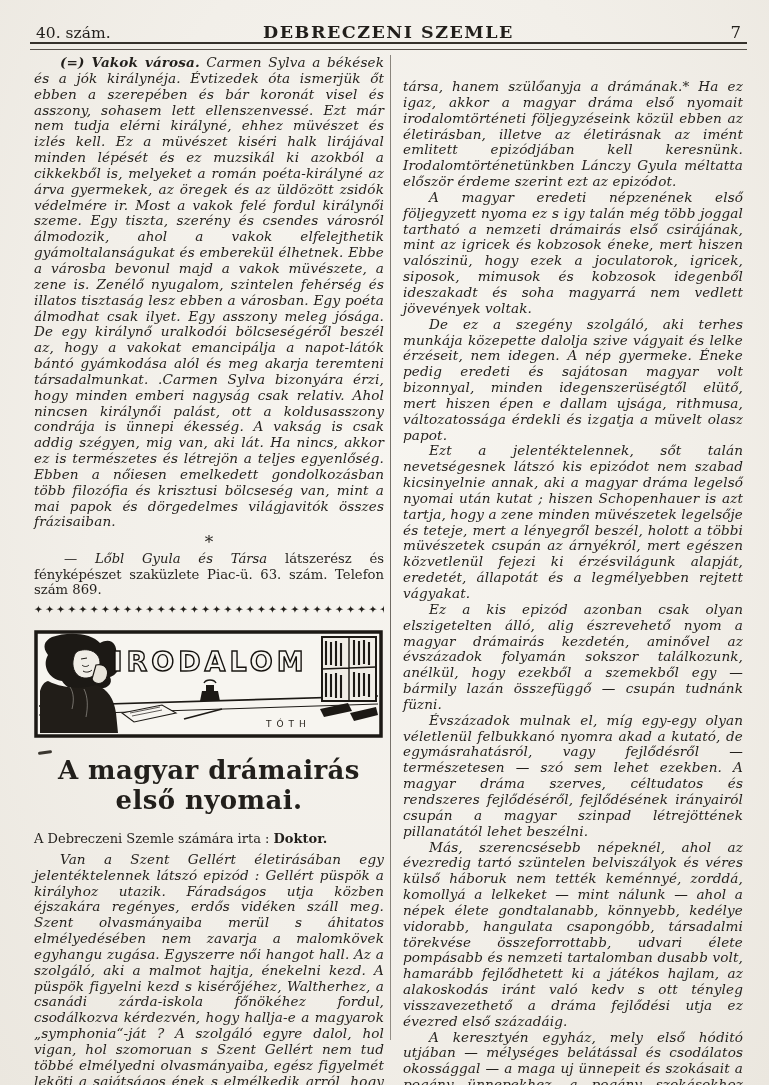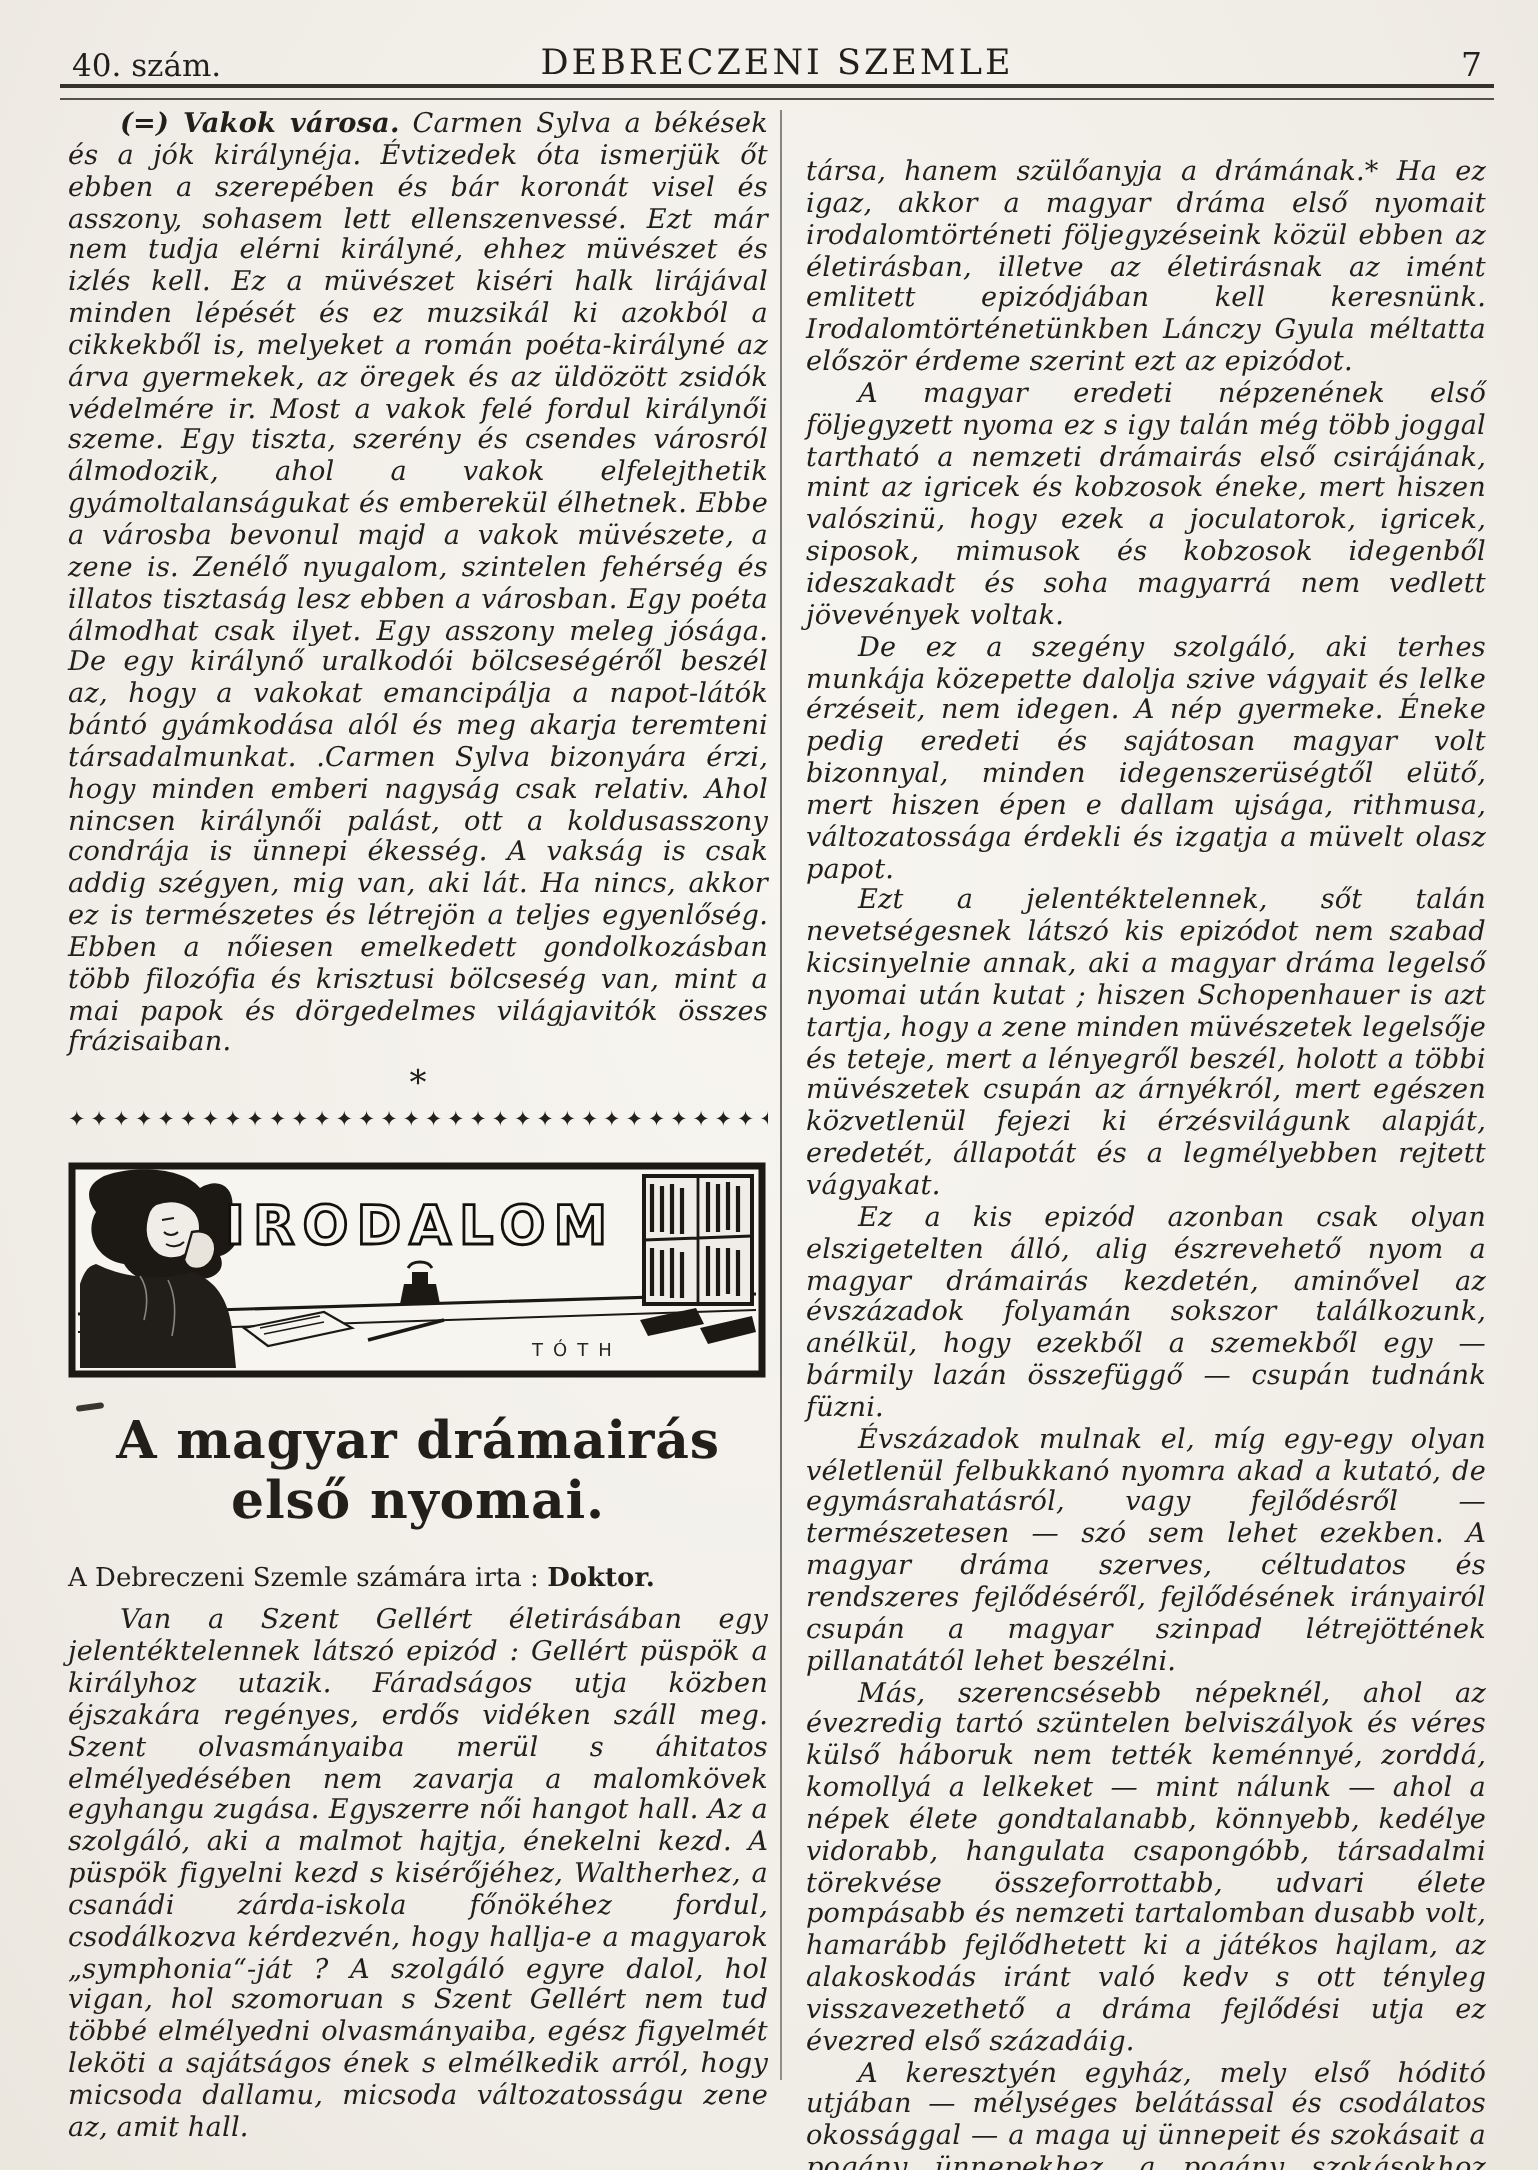--- a/index.html
+++ b/index.html
@@ -22,21 +22,21 @@
     top: 16px; left: 36px; right: 28px;
     height: 26px;
     display: flex;
     align-items: flex-end;
   }
   .issue-no { width: 170px; font-size: 15.5px; }
   .journal-title {
     flex: 1;
     text-align: center;
     font-size: 17.5px;
-    font-weight: normal;
+    font-weight: bold;
     letter-spacing: 1.5px;
   }
   .page-no { width: 170px; text-align: right; font-size: 16.5px; }
   .masthead-rule {
     position: absolute;
     left: 30px; right: 22px; top: 42px;
     height: 5px;
     border-top: 2.5px solid #35312b;
     border-bottom: 1px solid #55504a;
   }
@@ -137,20 +137,23 @@
   <div class="columns">
 
     <div class="col col-left">
 
       <p class="body-p">
         <span class="bold">(=) </span><span class="bold">Vakok városa.</span><span> Carmen Sylva a békések és a jók királynéja. Évtizedek óta ismerjük őt ebben a szerepében és bár koronát visel és asszony, sohasem lett ellenszenvessé. Ezt már nem tudja elérni királyné, ehhez müvészet és izlés kell. Ez a müvészet kiséri halk lirájával minden lépését és ez muzsikál ki azokból a cikkekből is, melyeket a román poéta-királyné az árva gyermekek, az öregek és az üldözött zsidók védelmére ir. Most a vakok felé fordul királynői szeme. Egy tiszta, szerény és csendes városról álmodozik, ahol a vakok elfelejthetik gyámoltalanságukat és emberekül élhetnek. Ebbe a városba bevonul majd a vakok müvészete, a zene is. Zenélő nyugalom, szintelen fehérség és illatos tisztaság lesz ebben a városban. Egy poéta álmodhat csak ilyet. Egy asszony meleg jósága. De egy királynő uralkodói bölcseségéről beszél az, hogy a vakokat emancipálja a napot-látók bántó gyámkodása alól és meg akarja teremteni társadalmunkat. .Carmen Sylva bizonyára érzi, hogy minden emberi nagyság csak relativ. Ahol nincsen királynői palást, ott a koldusasszony condrája is ünnepi ékesség. A vakság is csak addig szégyen, mig van, aki lát. Ha nincs, akkor ez is természetes és létrejön a teljes egyenlőség. Ebben a nőiesen emelkedett gondolkozásban több filozófia és krisztusi bölcseség van, mint a mai papok és dörgedelmes világjavitók összes frázisaiban.</span>
       </p>
 
       <div class="star-sep">*</div>
 
+      <p class="classified">
+        <span>— </span><span class="italic">Lőbl Gyula és Társa</span><span> látszerész és fényképészet szaküzlete Piac-ü. 63. szám. Telefon szám 869.</span>
+      </p>
 
       <div class="ornament-row">✦✦✦✦✦✦✦✦✦✦✦✦✦✦✦✦✦✦✦✦✦✦✦✦✦✦✦✦✦✦✦✦✦✦✦✦✦✦✦✦✦✦✦✦</div>
 
       <div class="illustration-wrap">
         <svg width="350" height="112" viewBox="0 0 350 112">
 
           <rect x="2" y="3" width="345" height="104" fill="#f7f5f0" stroke="#1c1915" stroke-width="3.5"></rect>
 
           <path d="M5 77 L344 67" stroke="#1c1915" stroke-width="1.6" fill="none"></path>
           <path d="M5 86 L344 75" stroke="#1c1915" stroke-width="1" fill="none"></path>

